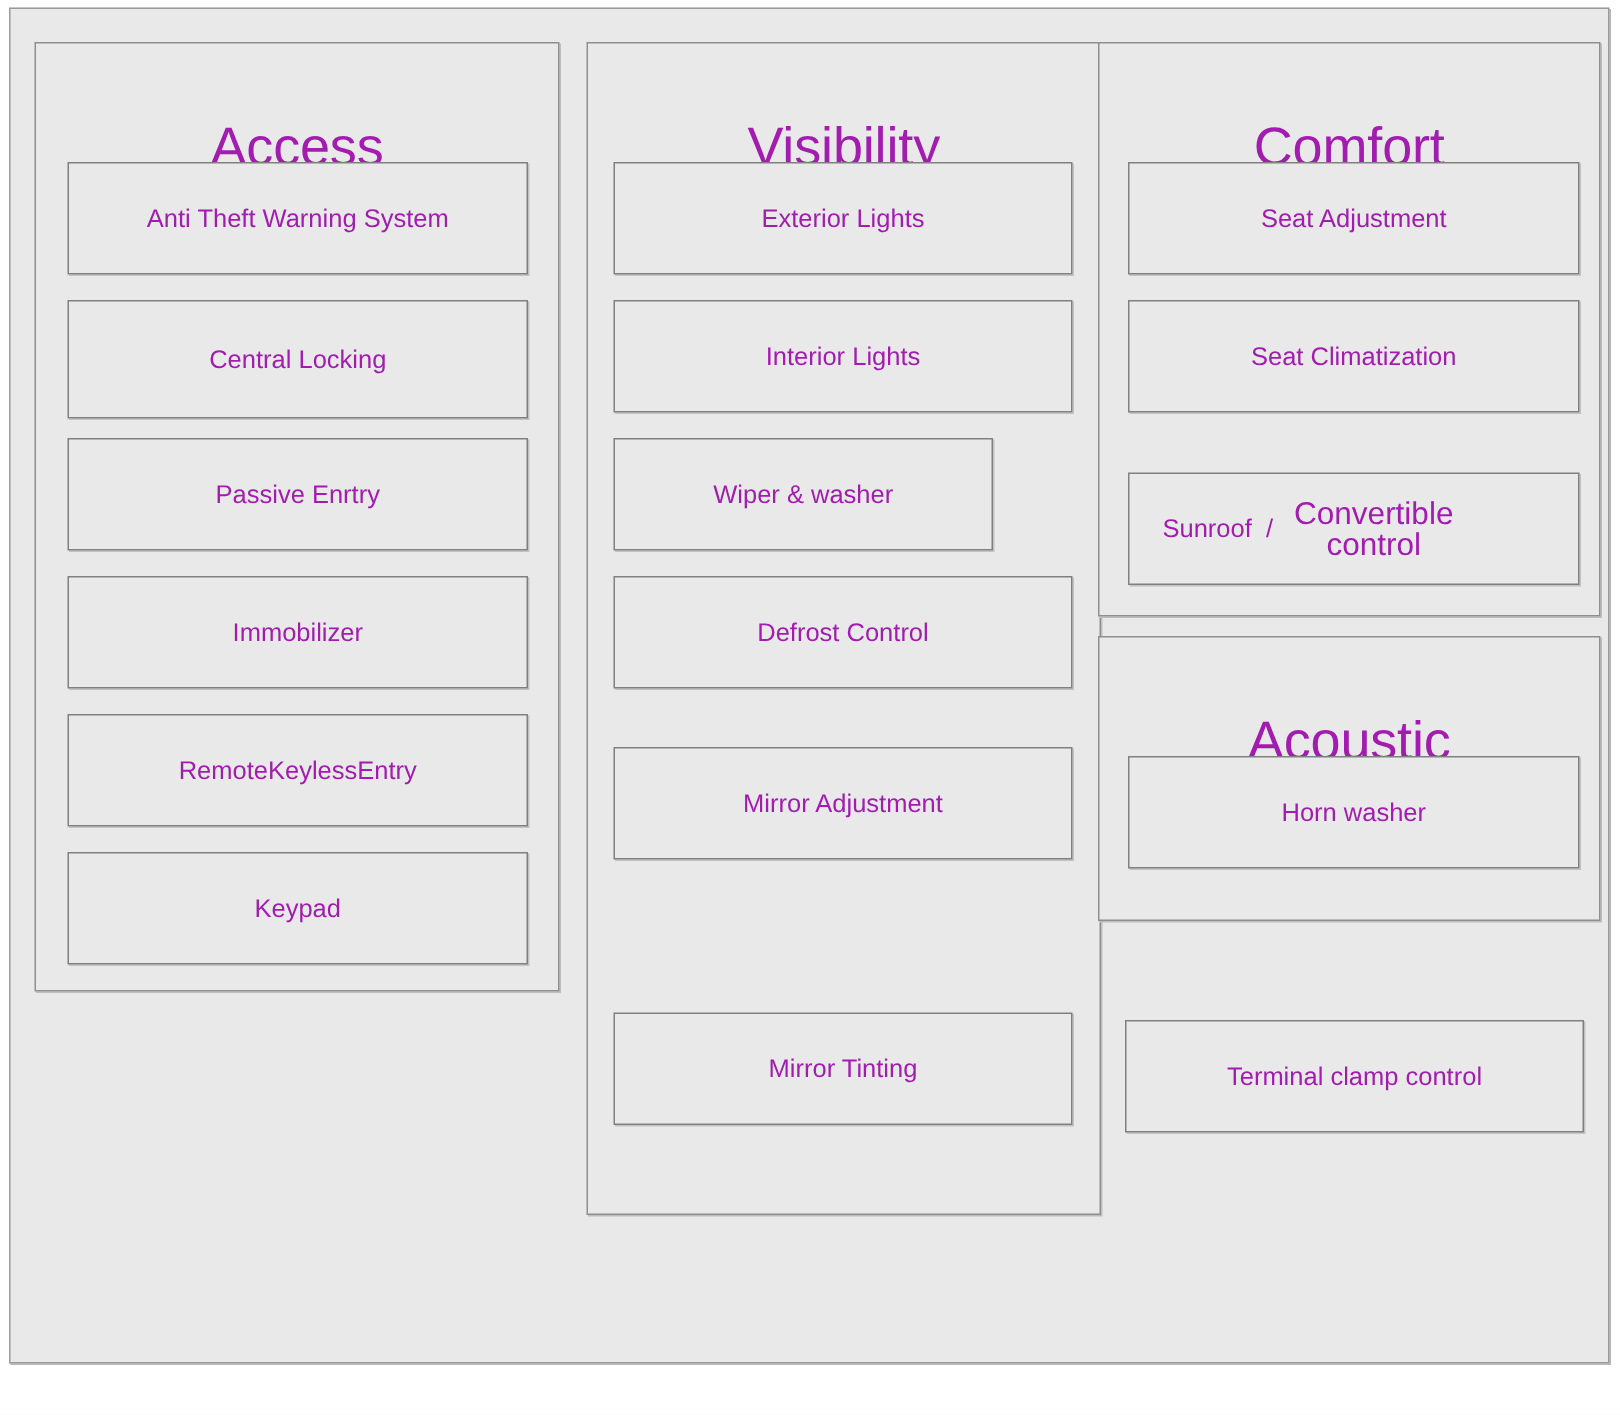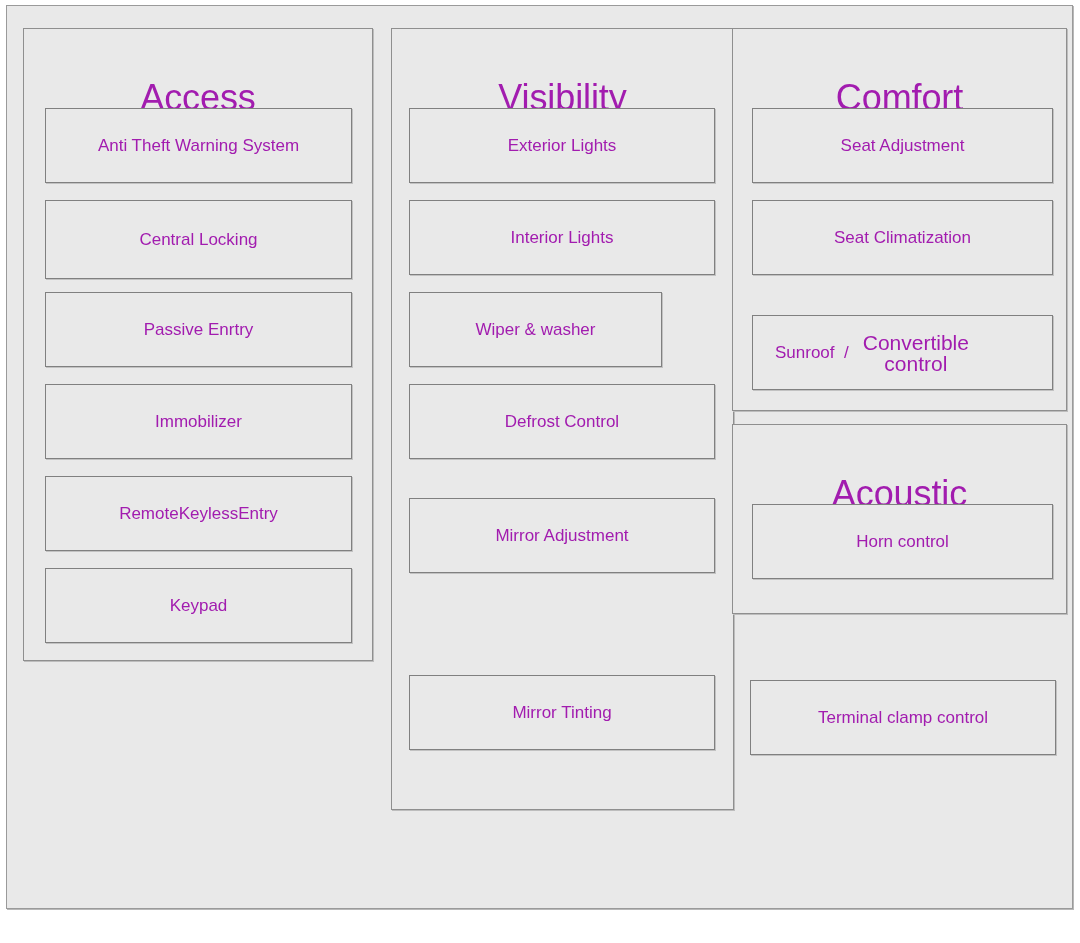--- a/index.html
+++ b/index.html
@@ -147,19 +147,19 @@
         <span class="seg-left">Sunroof  /</span>
         <span class="seg-right">Convertible
 control</span>
       </div>
     </div>
 
     <div class="group" style="left:725px; top:418px; width:335px; height:190px;">
       <div class="group-title">Acoustic
 warnings</div>
 
-      <div class="node" style="left:19px; top:79px; width:301px; height:75px;">Horn control</div>
+      <div class="node" style="left:19px; top:79px; width:301px; height:75px;">Horn washer</div>
     </div>
 
     <div class="node" style="left:743px; top:674px; width:306px; height:75px;">Terminal clamp control</div>
 
   </div>
 </div>
 
 </body></html>

